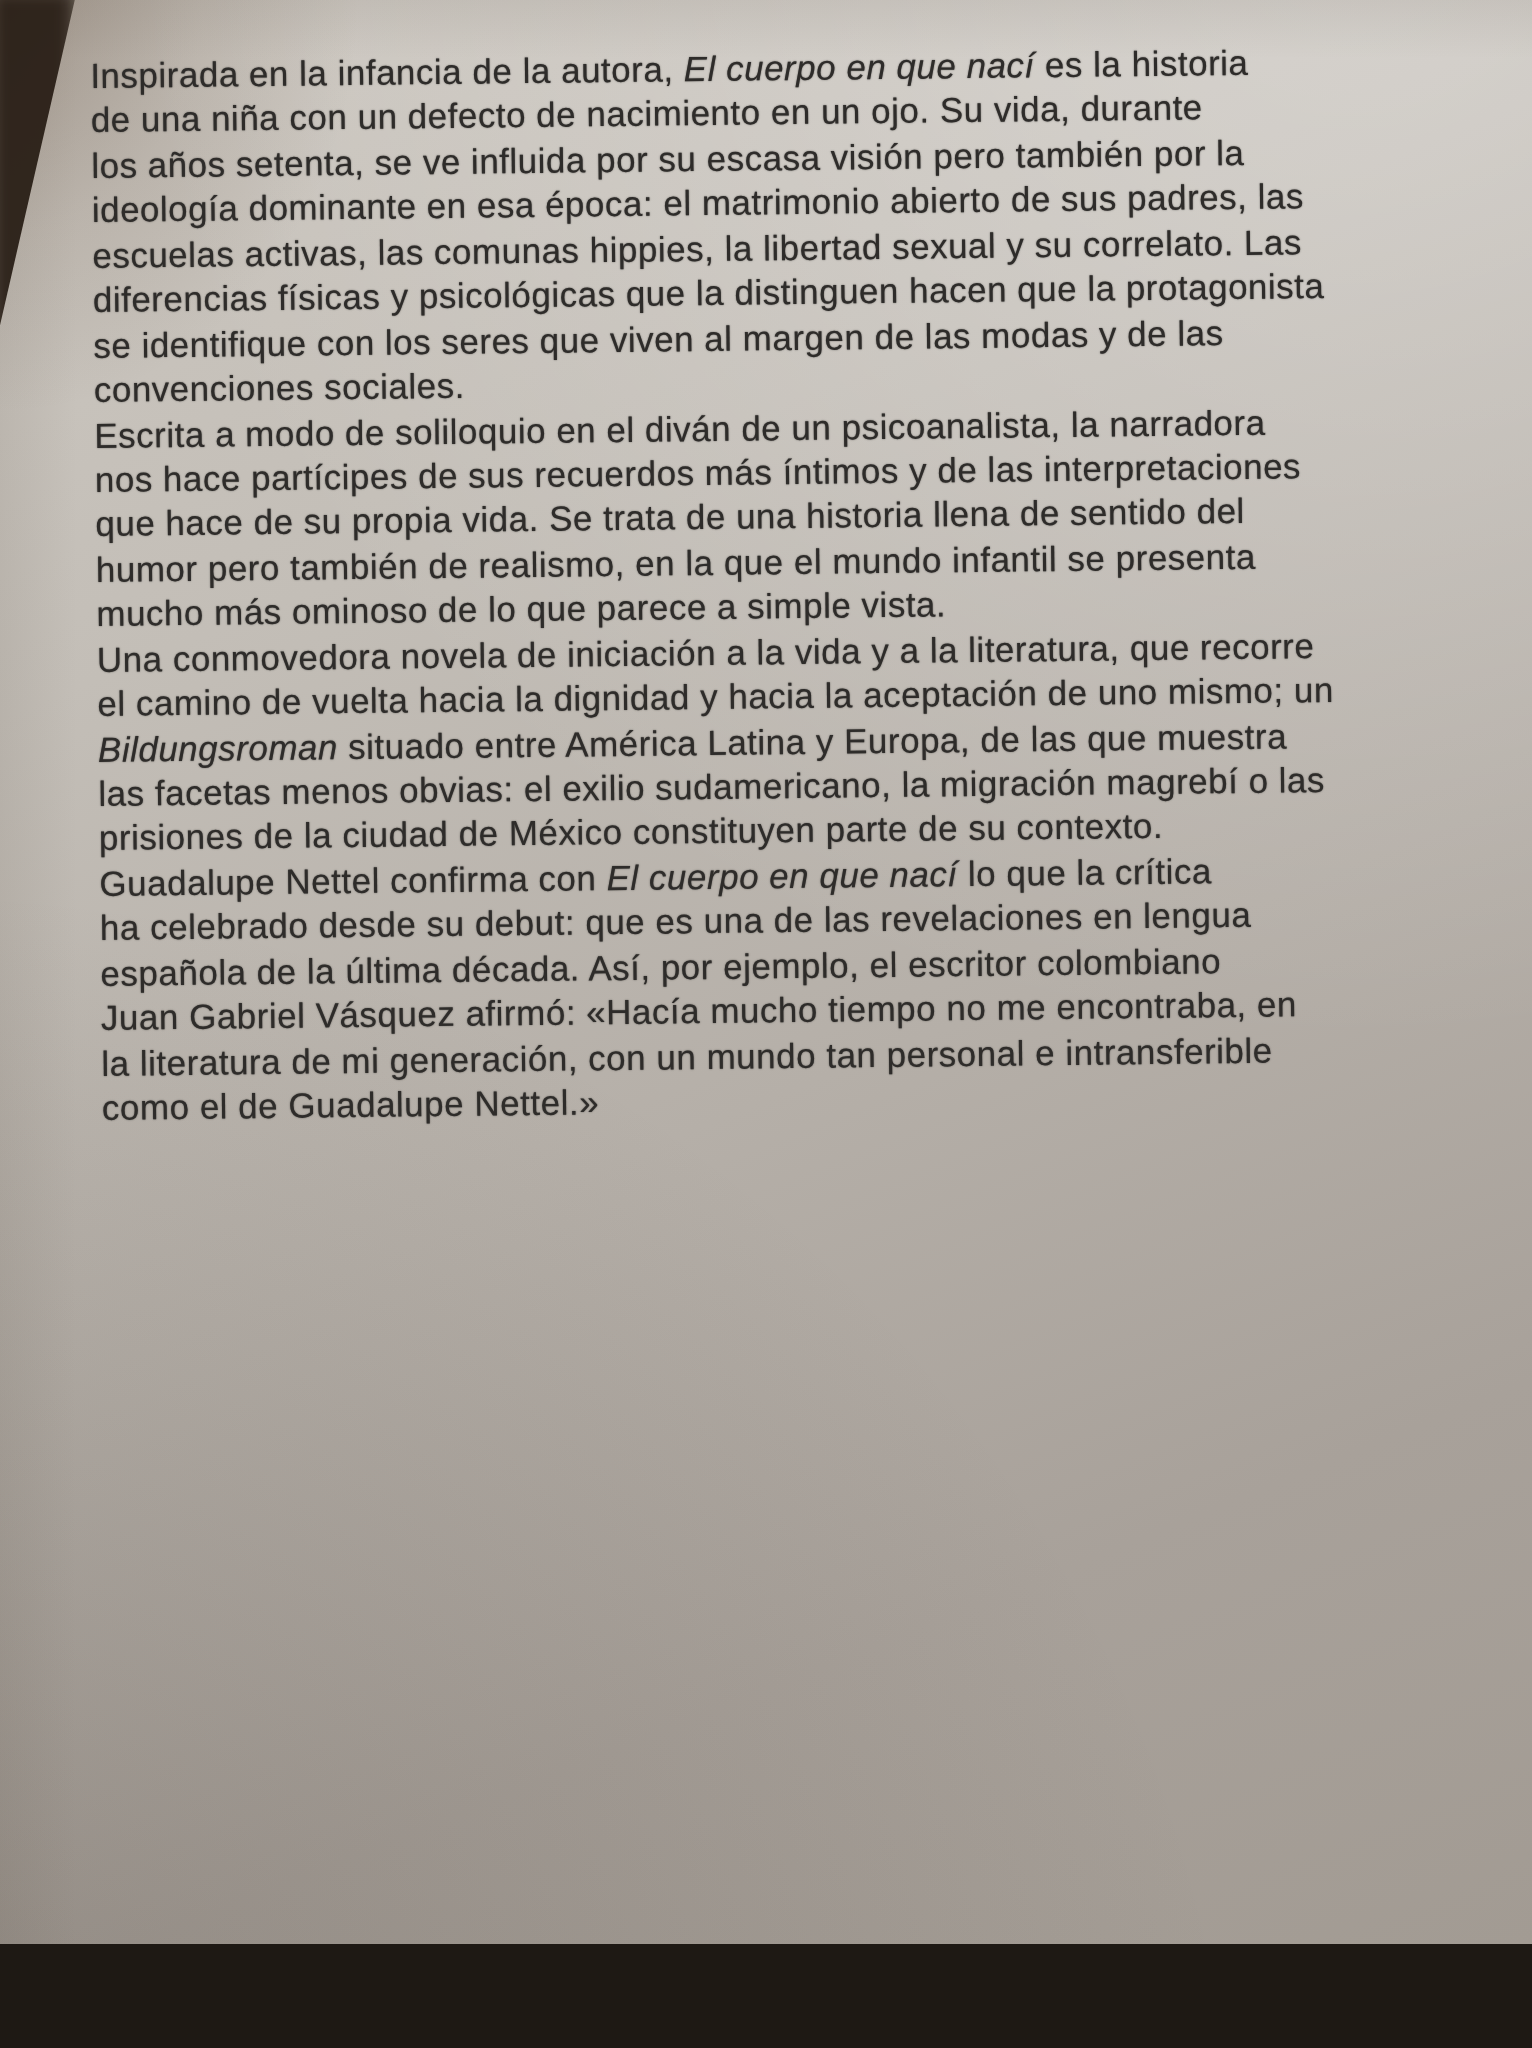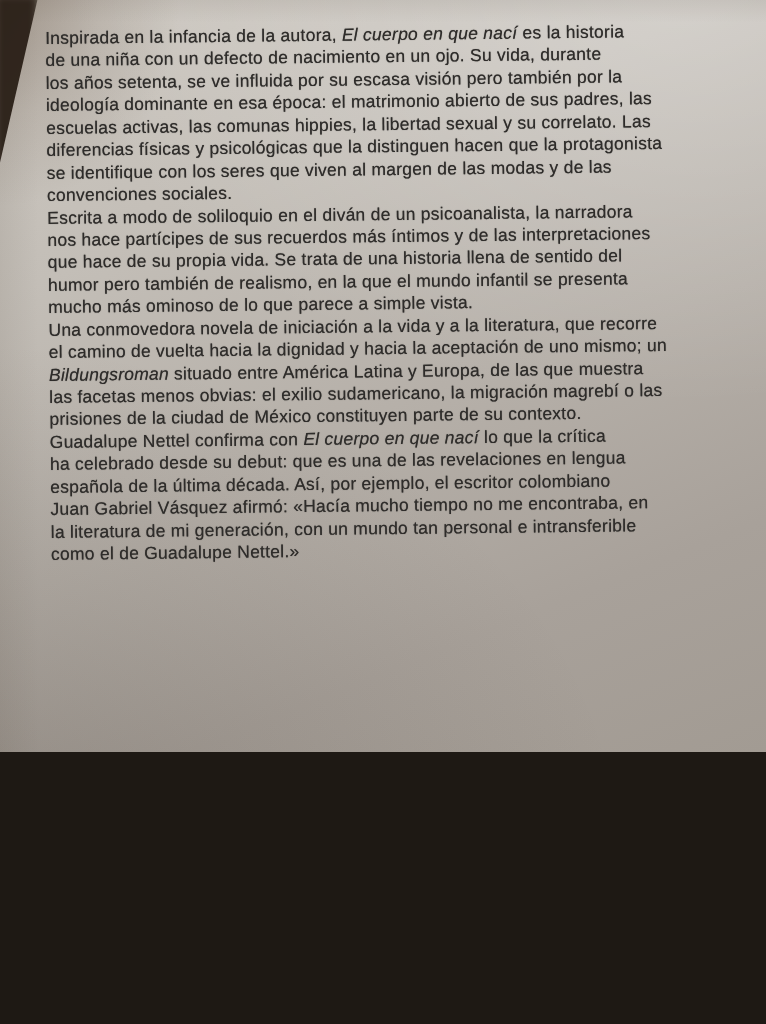--- a/index.html
+++ b/index.html
@@ -4,21 +4,21 @@
 <style>
   html, body {
     margin: 0;
     padding: 0;
     background: #1e1914;
     font-family: "Liberation Sans", sans-serif;
   }
   .photo {
     position: relative;
     width: 766px;
-    height: 752px;
+    height: 972px;
     overflow: hidden;
     background: var(--paper-mid, #b5afa8);
   }
   
   .page-surface {
     position: absolute;
     inset: 0;
     background:
       linear-gradient(180deg, rgba(85,74,62,0.10) 0%, rgba(85,74,62,0) 3%),
       linear-gradient(90deg, rgba(85,74,62,0.10) 0%, rgba(85,74,62,0) 5%),

